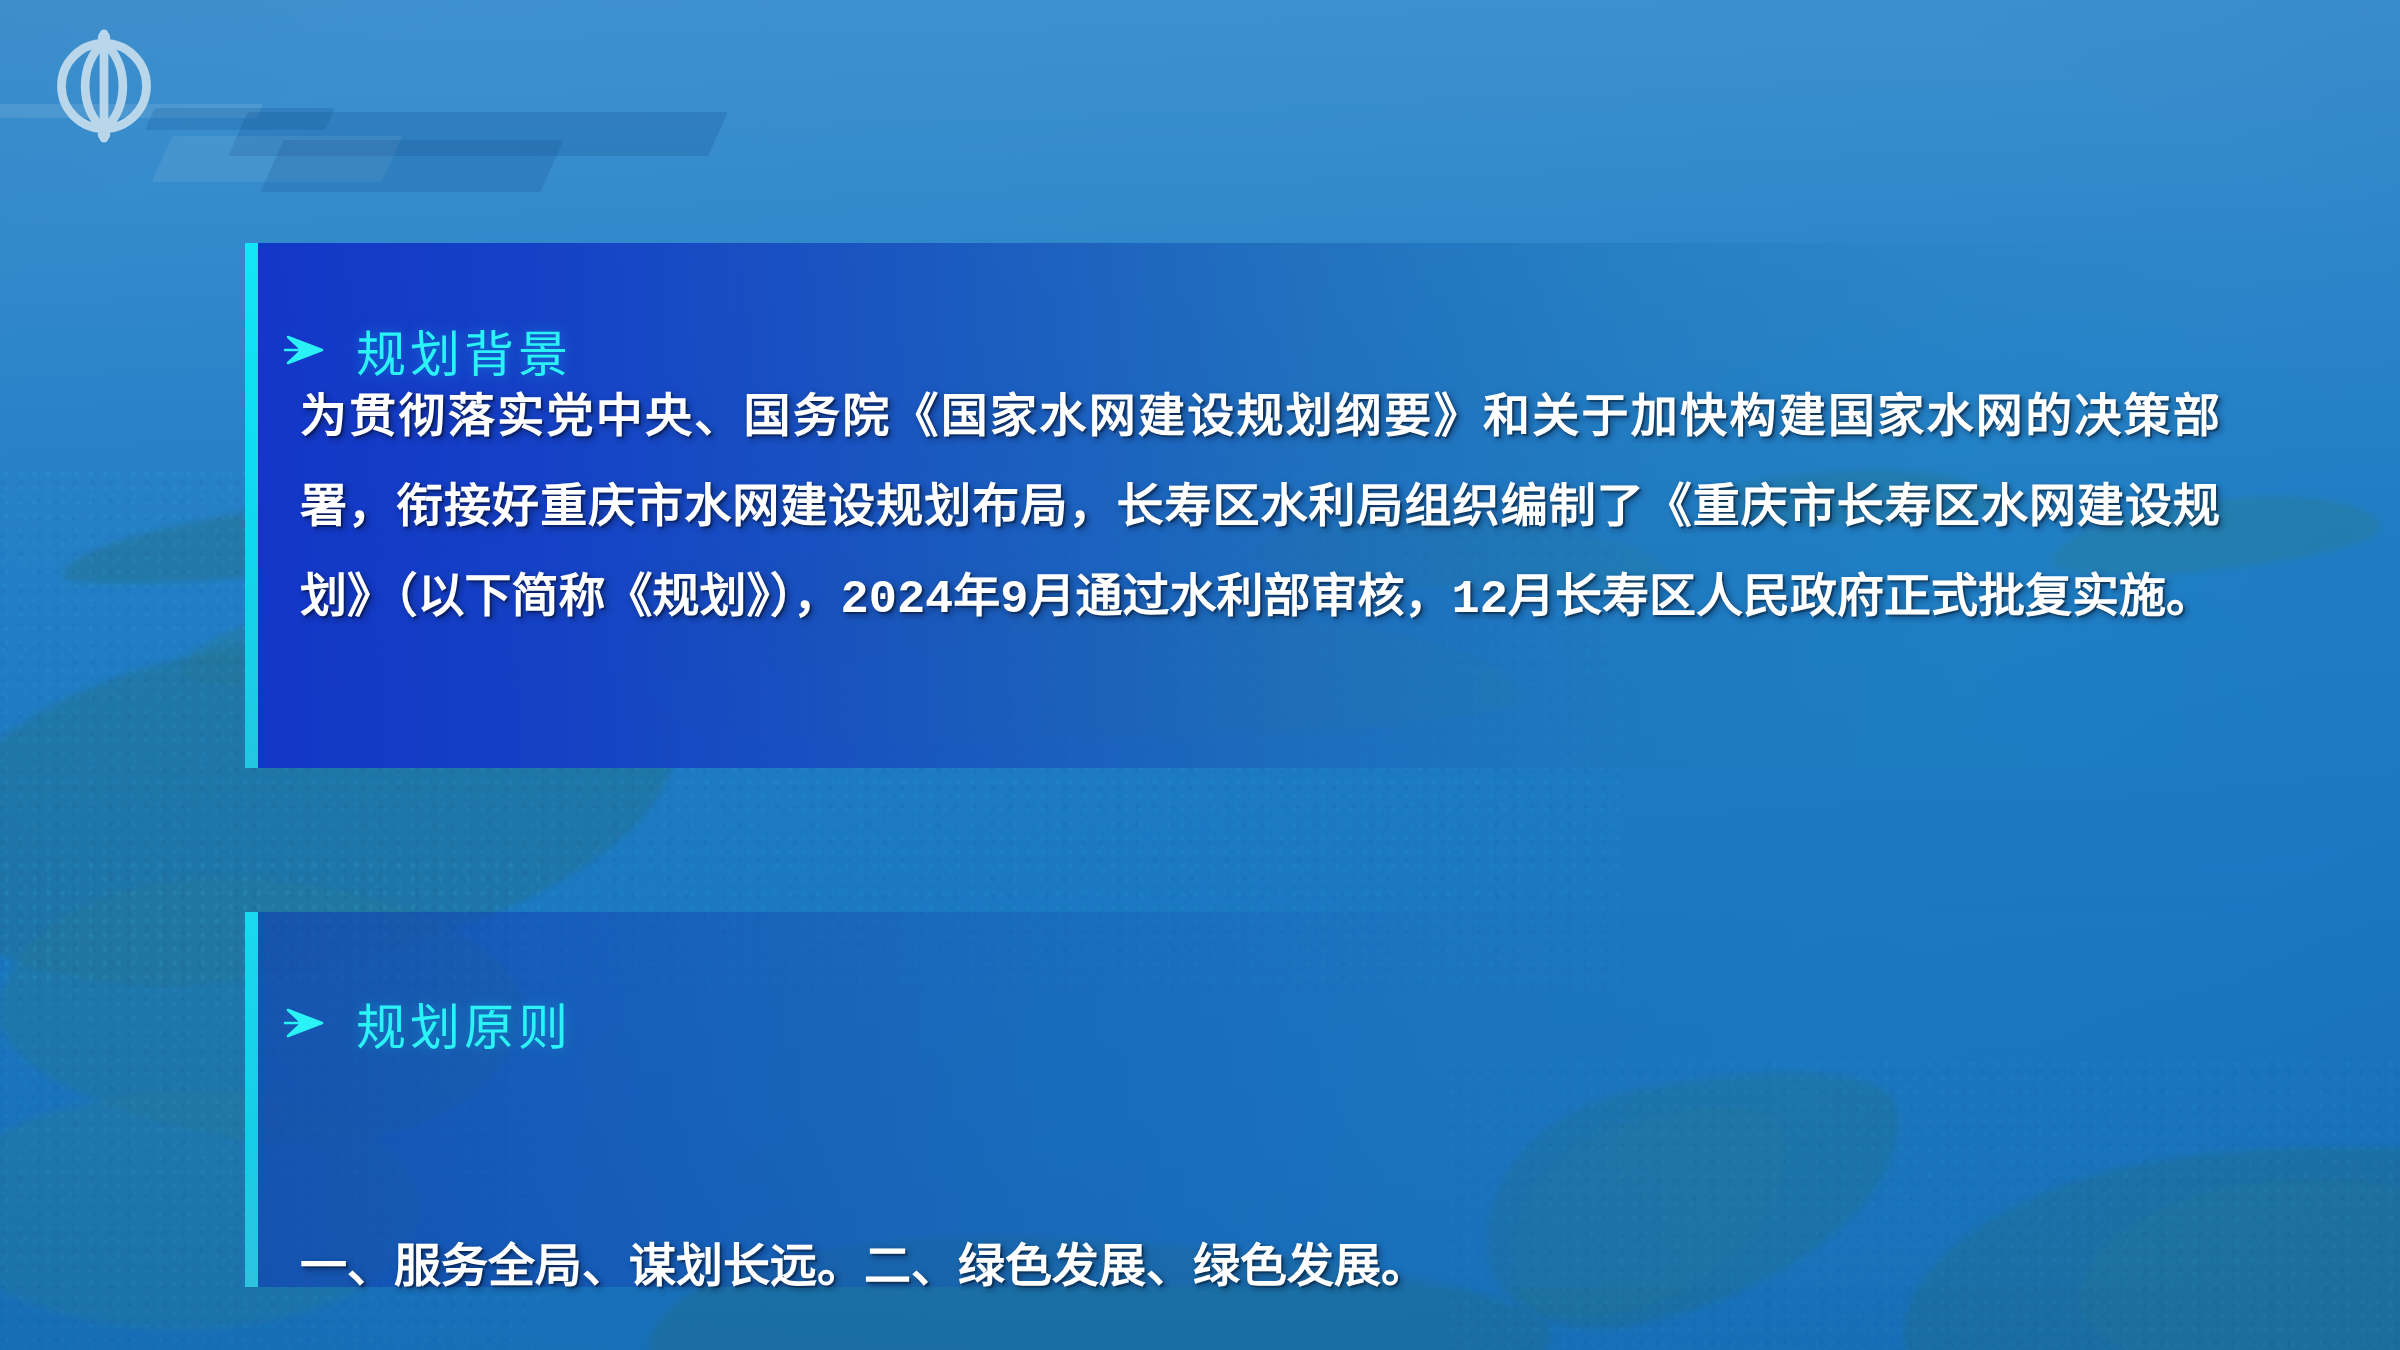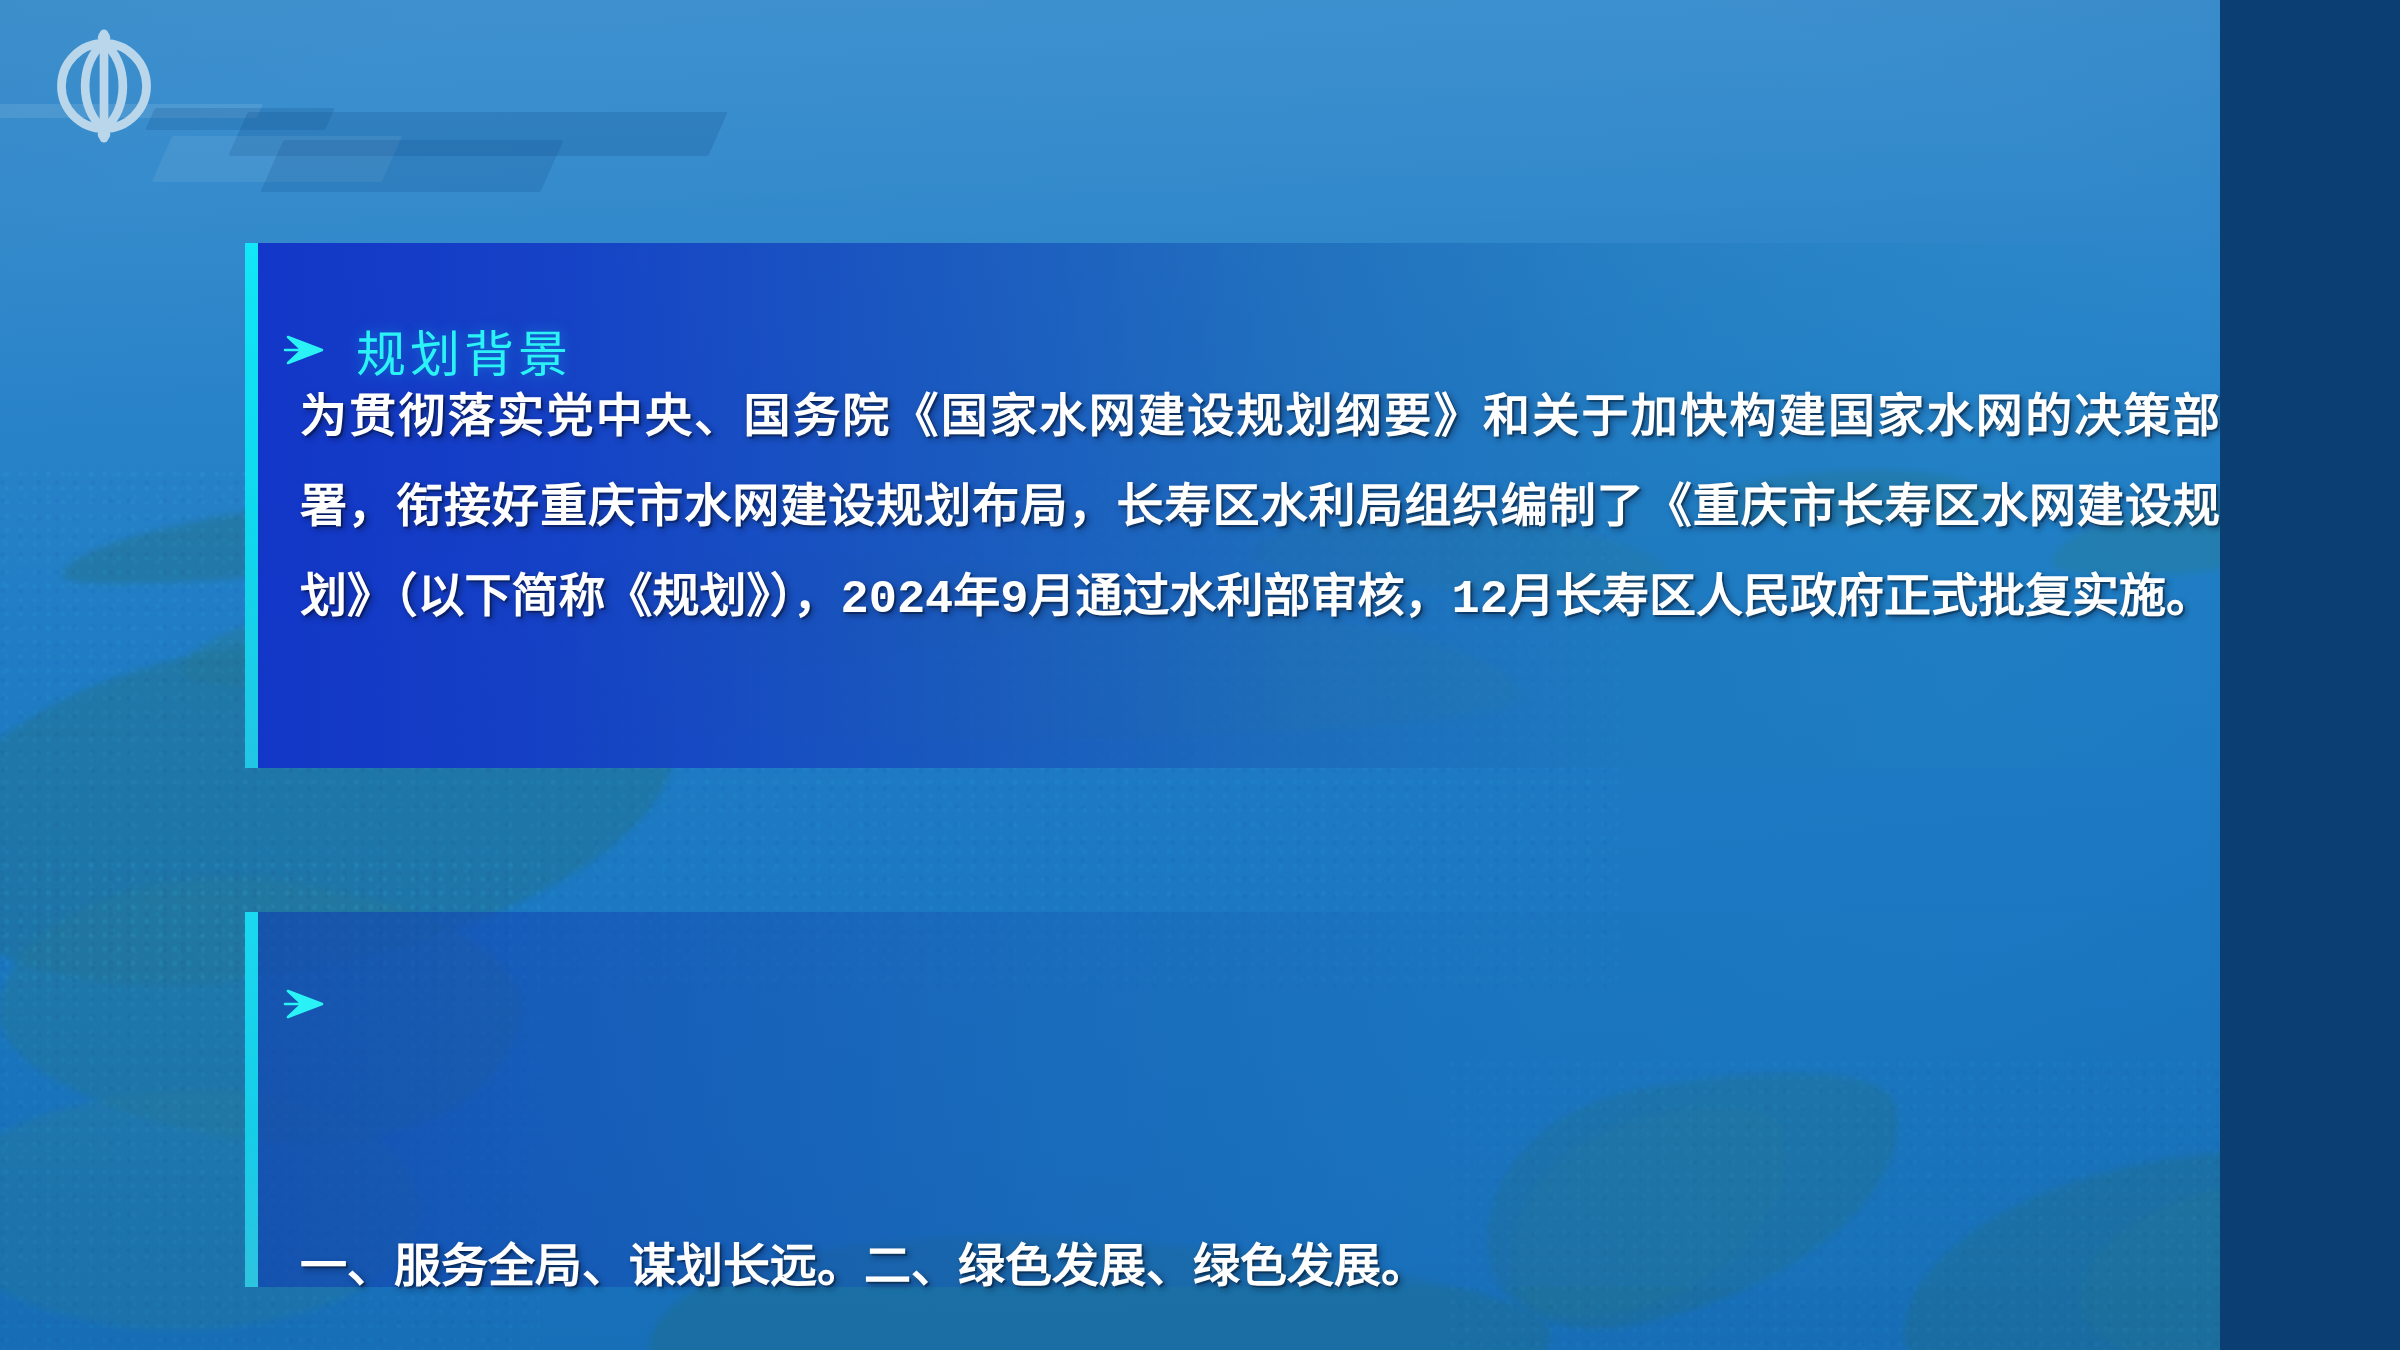--- a/index.html
+++ b/index.html
@@ -3,21 +3,21 @@
 <meta charset="utf-8">
 <title>规划背景 / 规划原则</title>
 <style>
   html, body {
     margin: 0;
     padding: 0;
     background: #0b3f73;
   }
   #slide {
     position: relative;
-    width: 2220px;
+    width: 2400px;
     height: 1350px;
     overflow: hidden;
     font-family: "Liberation Sans", "DejaVu Sans", sans-serif;
     background: #4c1d95;
   }
 
   
   .bg-photo {
     position: absolute;
     inset: 0;
@@ -263,20 +263,21 @@
 
   <div class="panel" id="panel-principles" style="left:245px; top:912px; width:2090px; height:375px;">
     <div class="panel-bar"></div>
     <div class="panel-fill"></div>
   </div>
 
   <h2 class="sec-head" style="left:282px; top:945px;">
     <svg class="arrow-glyph" viewBox="0 0 44 34">
       <path d="M3 17 L34 17 M6 4 L40 17 L6 30 L20 17 Z" fill="#2af2f6" stroke="#2af2f6" stroke-width="2.6" stroke-linejoin="round" stroke-linecap="round"></path>
     </svg>
+    <span>规划原则</span>
   </h2>
 
   <div class="body-text" style="left:300px; top:1040px; width:1920px; line-height:92px;">
     <span class="principle-line">一、服务全局、谋划长远。二、绿色发展、绿色发展。</span>
     
   </div>
 
 </div>
 
 </body></html>

